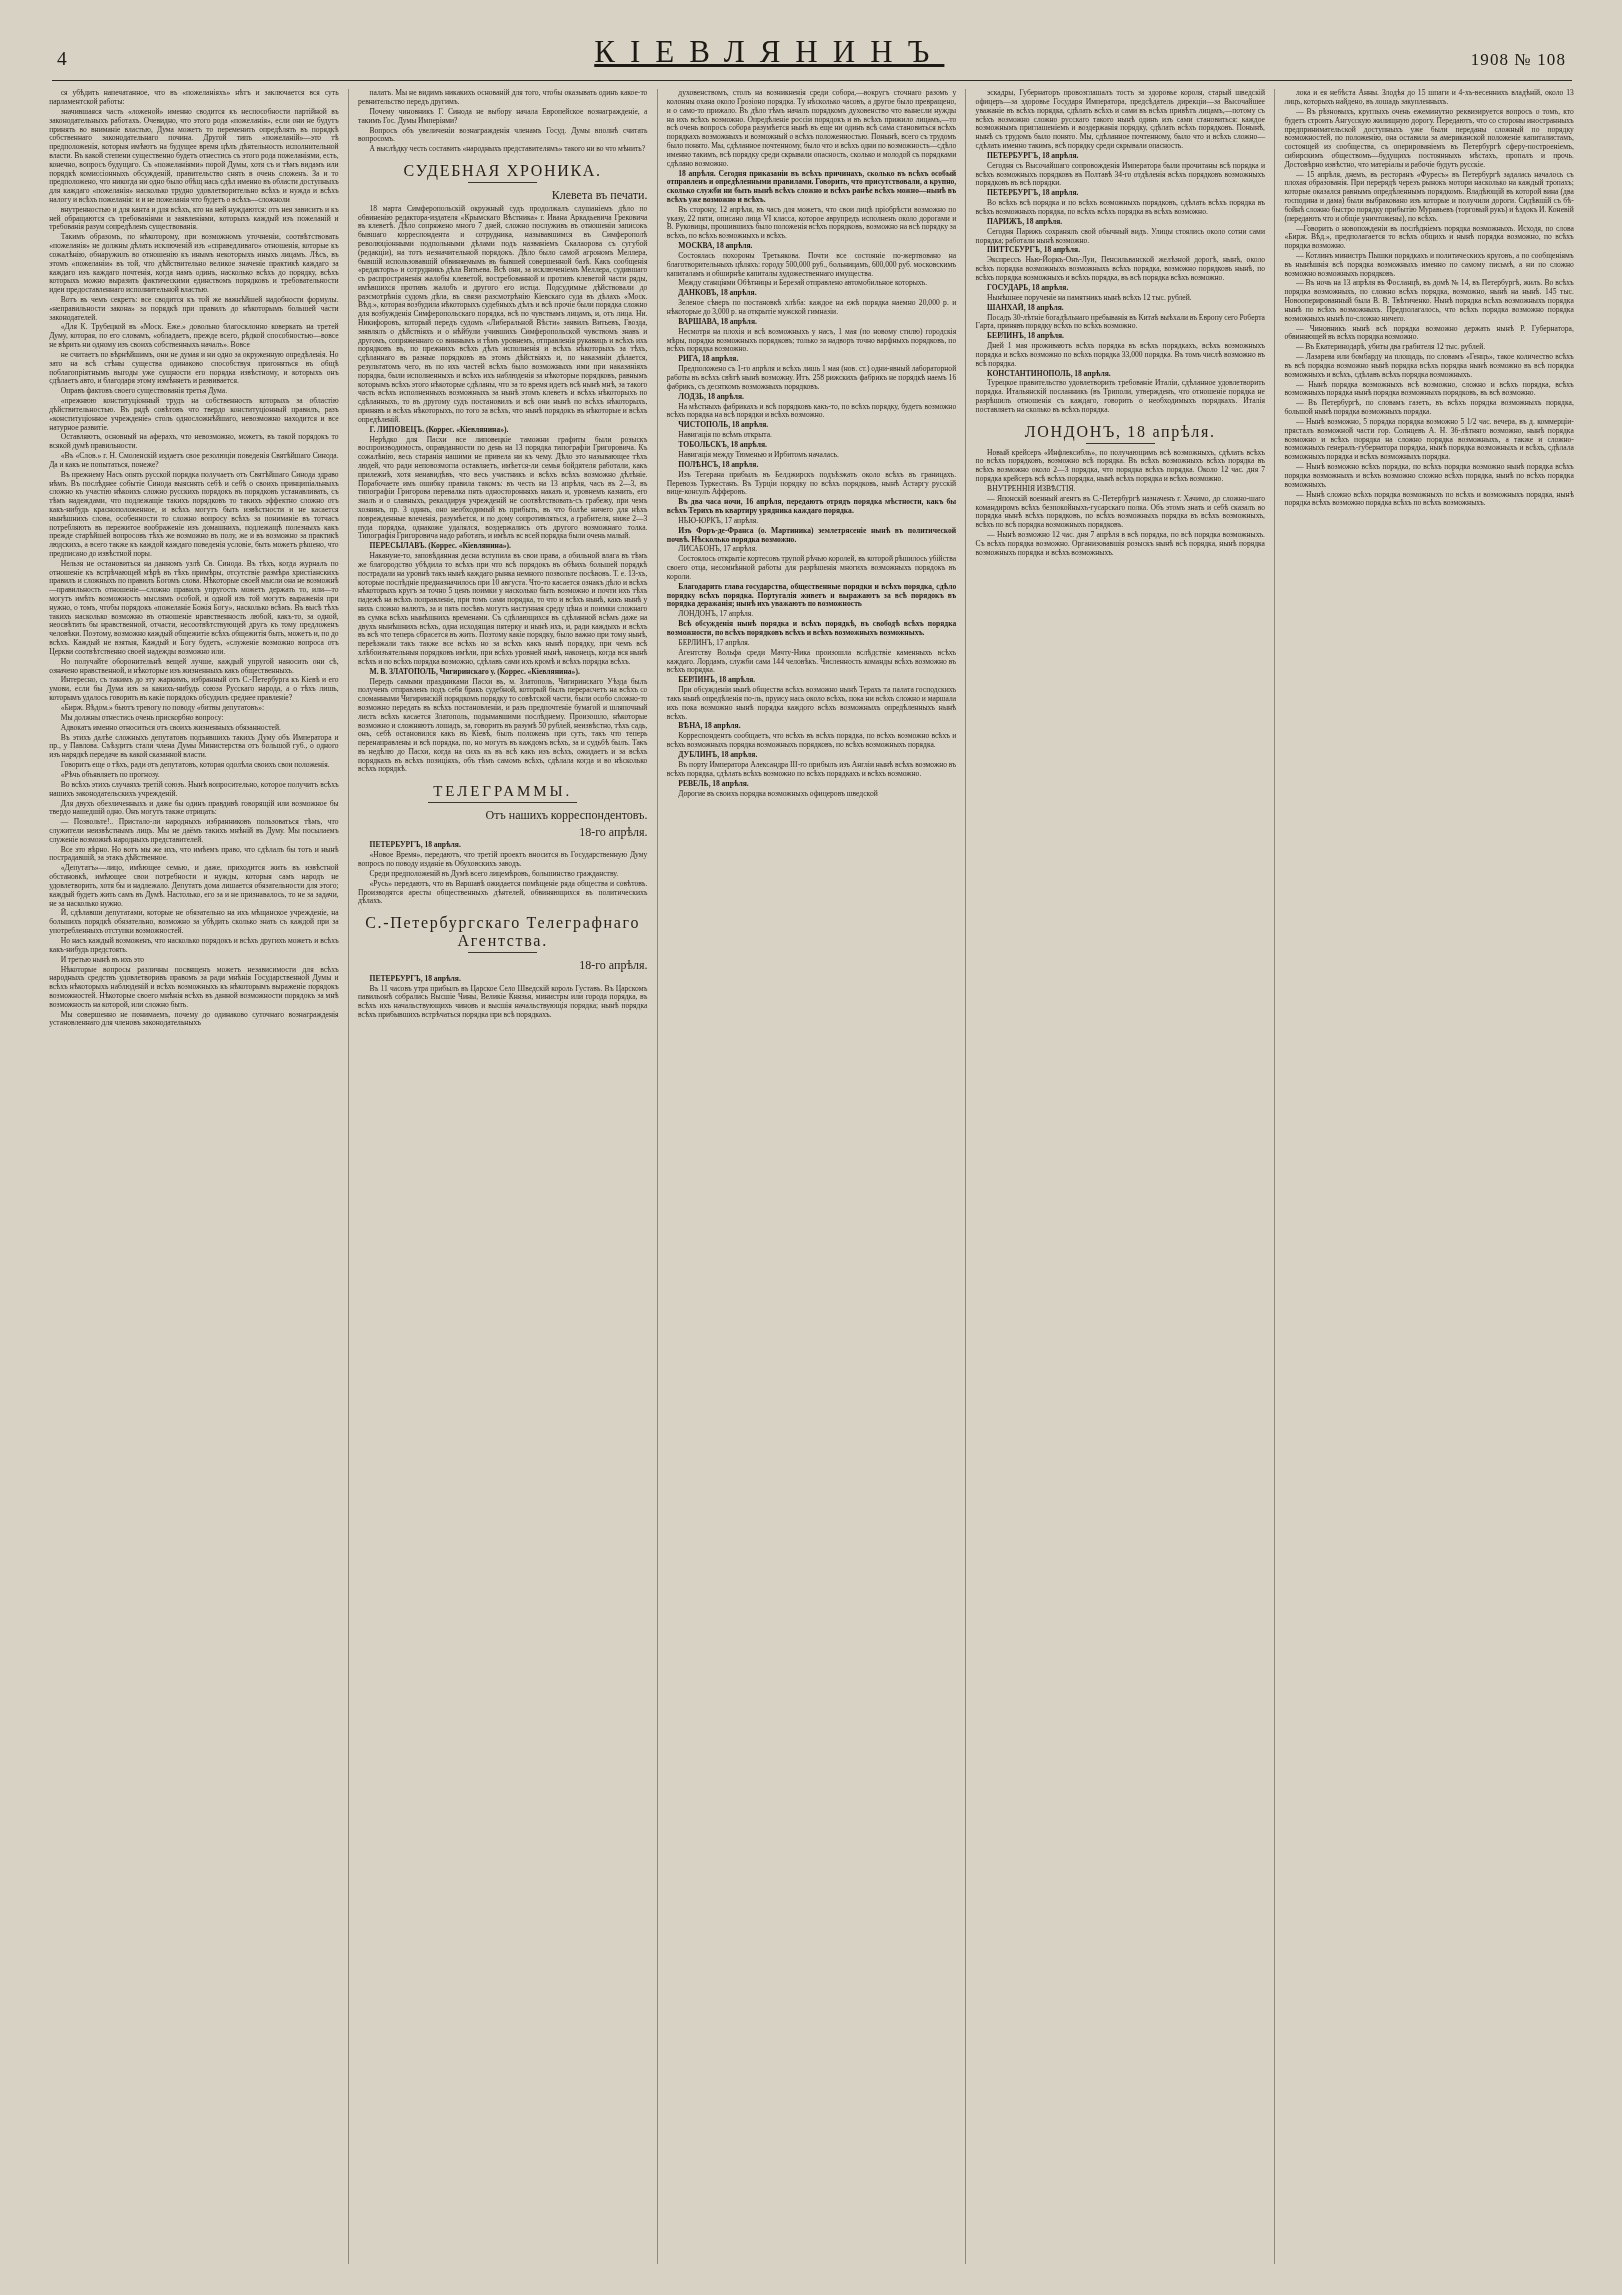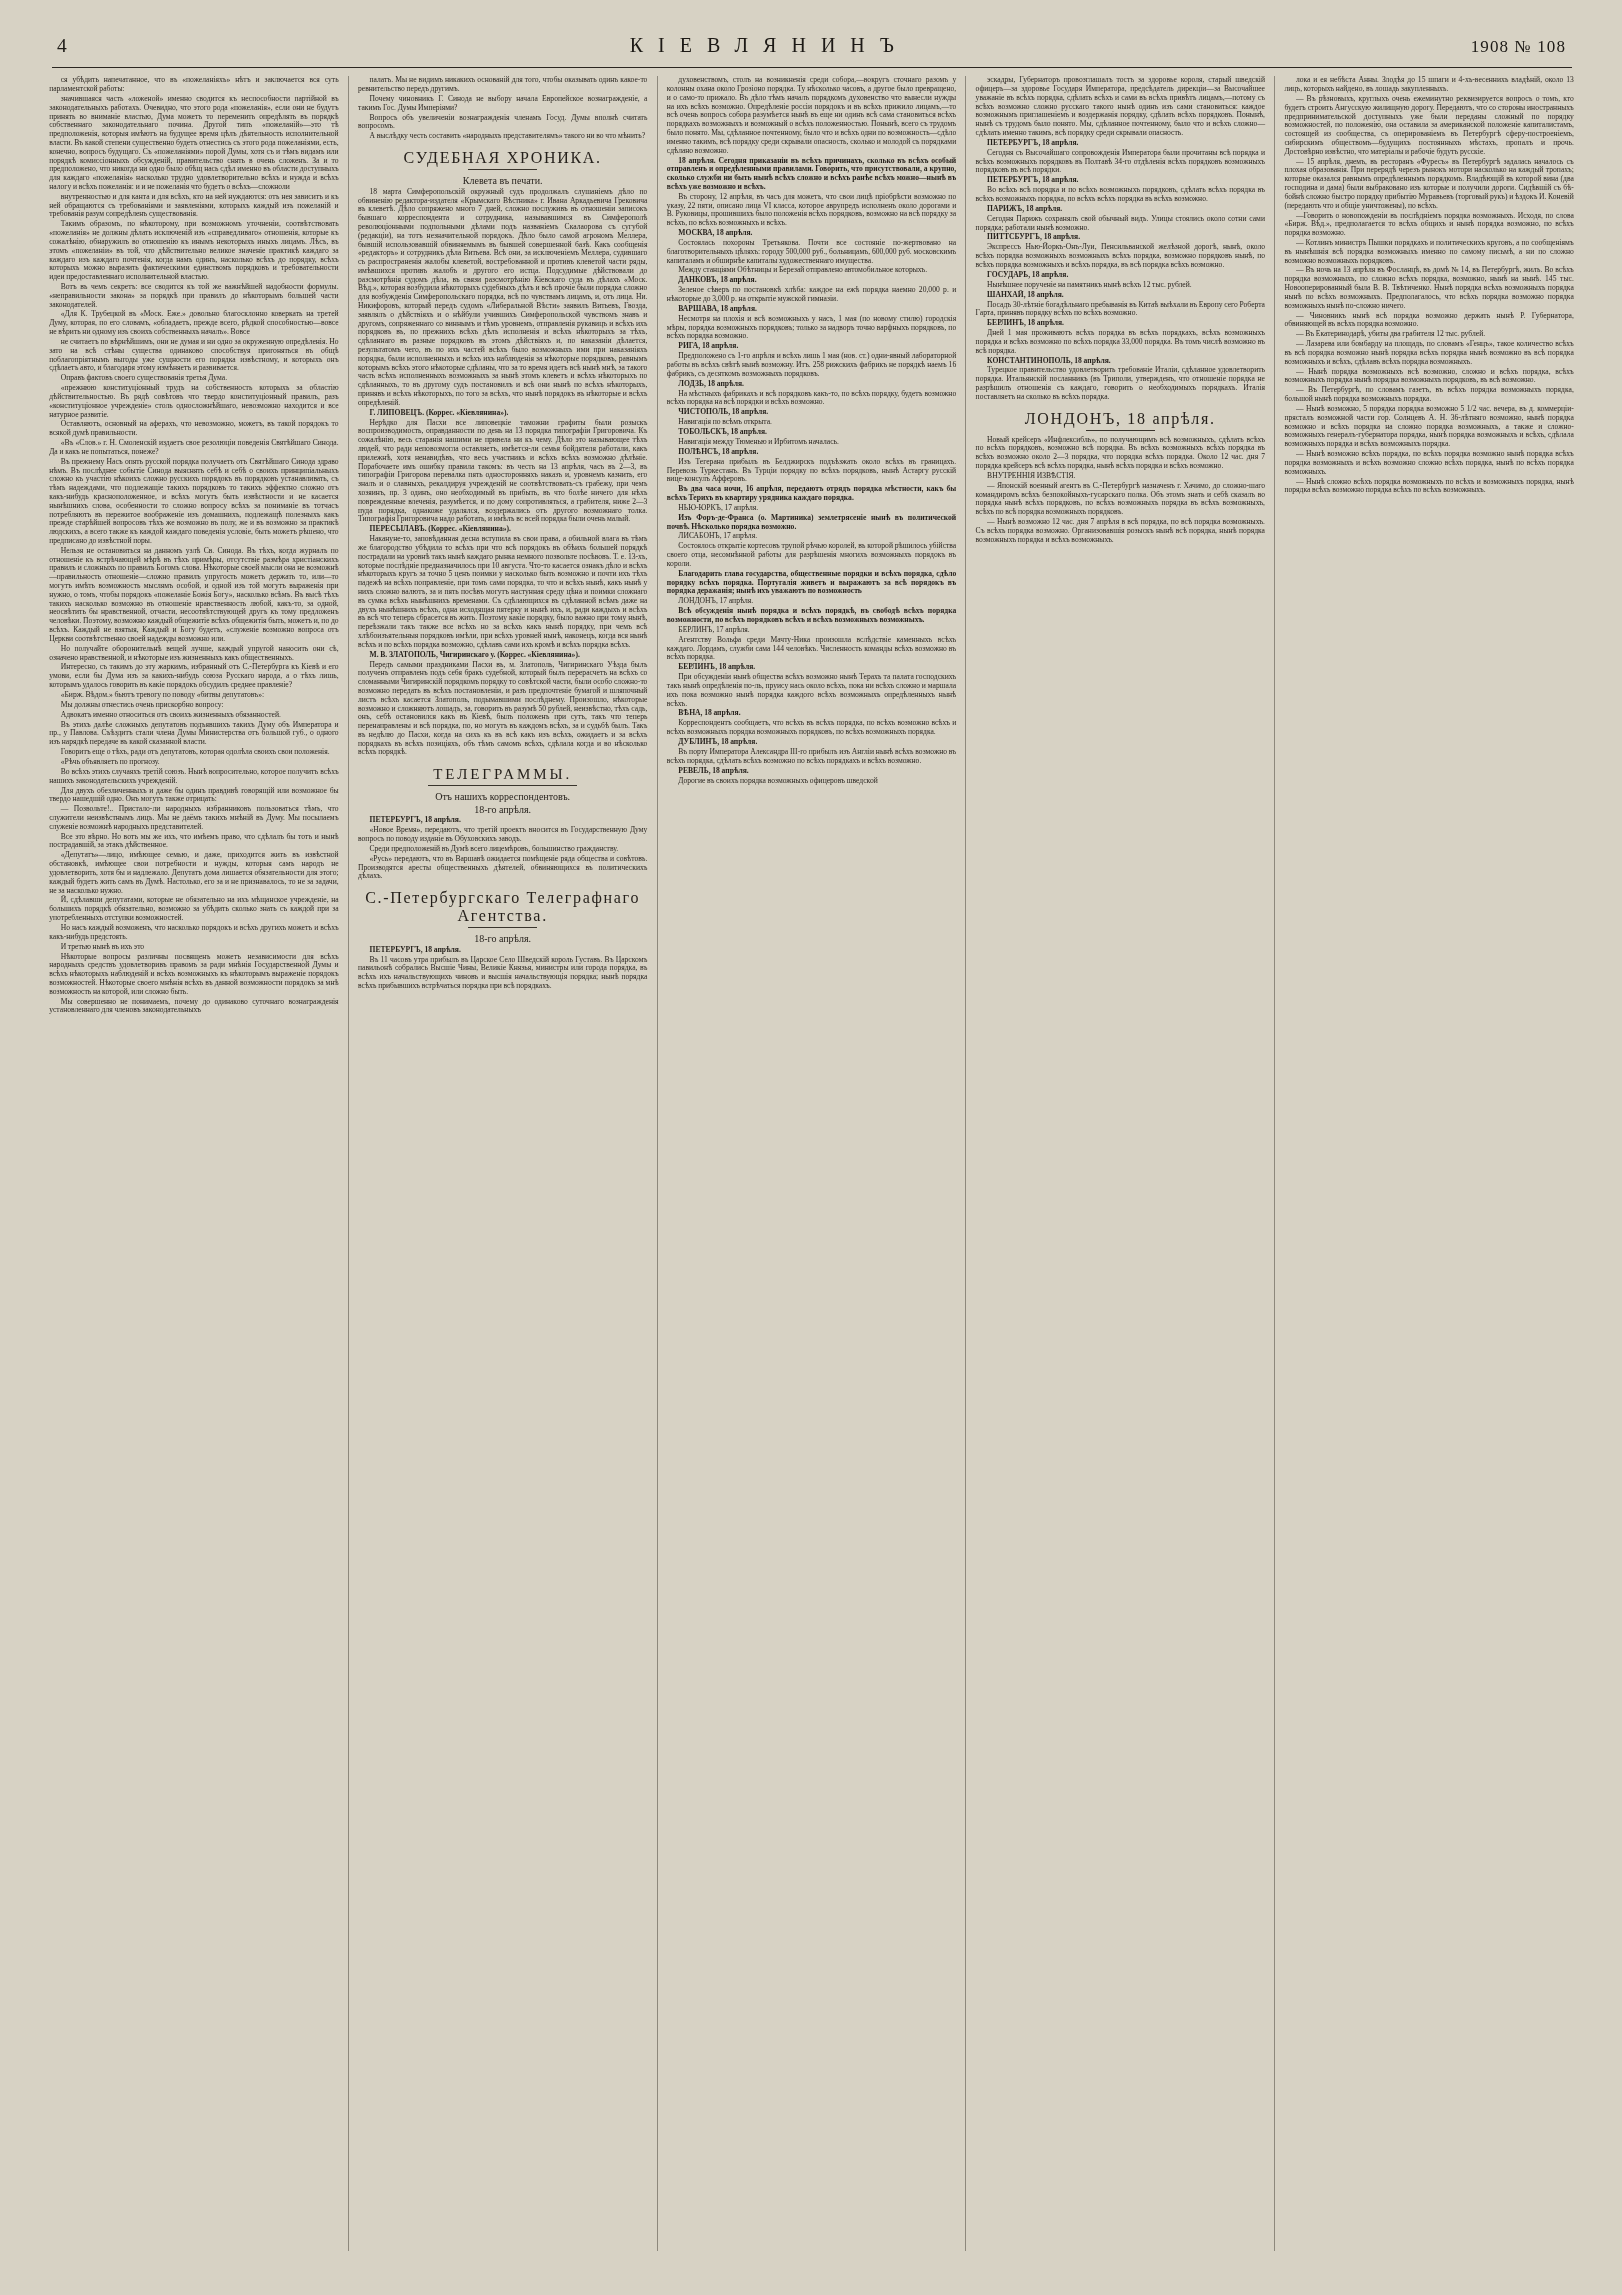--- a/index.html
+++ b/index.html
@@ -17,23 +17,24 @@
   }
   
   .masthead{
     display:flex;align-items:flex-end;justify-content:space-between;
     padding:0 17px 5.7px 17px;
   }
   .mast-page{
     font-size:19.5px;letter-spacing:1.1px;
   }
   .mast-title{
-    font-size:20px;letter-spacing:15px;font-weight:normal;
+    font-size:31px;letter-spacing:15px;font-weight:normal;
     font-family:"Liberation Serif", serif;
     white-space:nowrap;
+    text-decoration:underline;
   }
   .mast-issue{
     font-size:17px;letter-spacing:1.1px;
   }
   .rule{
     border-top:1.1px solid #2b2722;
     margin:4.6px 11.5px 8px 11.5px;
   }
   
   .cols{
@@ -62,21 +63,21 @@
     font-size:16px;
     letter-spacing:1.7px;
     margin:8px 0 2.3px 0;
     text-indent:0;
     font-weight:normal;
   }
   .sec-head.big{
     font-size:15px;letter-spacing:2.9px;margin-top:2px;
   }
   .sec-sub{
-    text-align:center;font-size:10px;margin:0 0 1.7px 0;text-indent:0;
+    text-align:right;font-size:12px;margin:0 0 1.7px 0;text-indent:0;
   }
   .sec-rule{
     width:69px;border-top:0.6px solid #3a352d;margin:2.3px auto 4.6px auto;
   }
   .sec-rule.wide{width:149px;}
   .itemhead{
     text-indent:0;font-weight:bold;font-size:7.7px;
   }
   .spacer{height:5.7px;}
   

